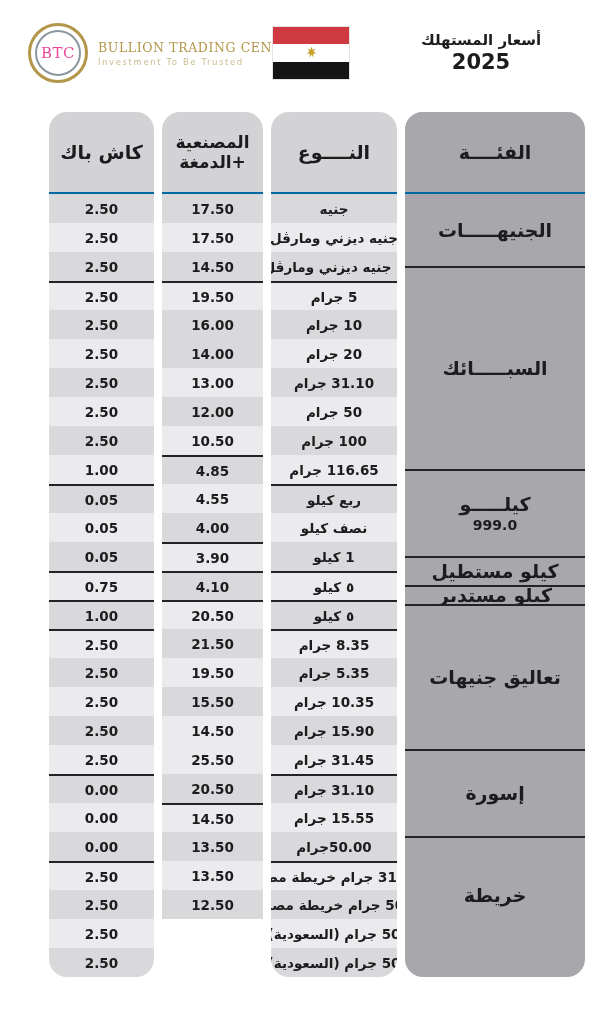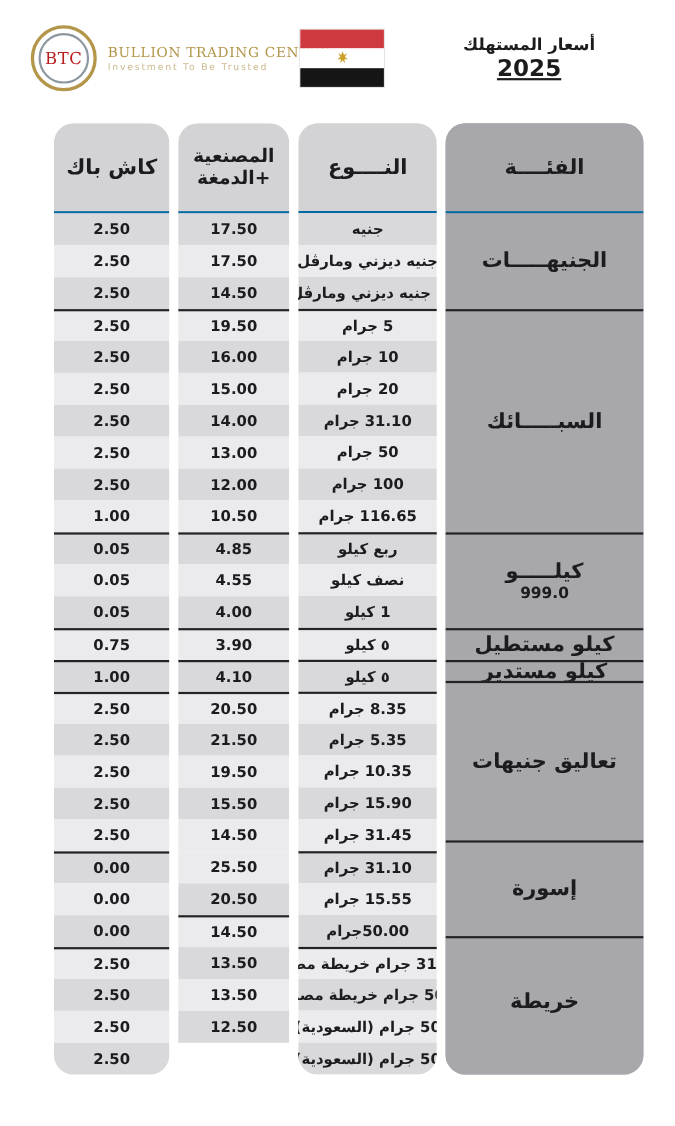--- a/index.html
+++ b/index.html
@@ -18,21 +18,21 @@
     width:60px;height:60px;border-radius:50%;
     border:3px solid #b3964a;display:flex;align-items:center;justify-content:center;
     box-sizing:border-box;flex:none;
   }
   .logo-inner{
     width:46px;height:46px;border-radius:50%;border:2px solid #8b97a0;
     display:flex;align-items:center;justify-content:center;box-sizing:border-box;
   }
   .logo-abbr{
     font-family:"DejaVu Serif","Liberation Serif",serif;
-    font-size:15px;color:#b91c1c;letter-spacing:.5px;
+    font-size:15px;color:#ec4899;letter-spacing:.5px;
   }
   .brand-text{display:flex;flex-direction:column;gap:2px;}
   .brand-name{
     font-family:"DejaVu Serif","Liberation Serif",serif;
     font-size:12.5px;color:#b3964a;letter-spacing:.6px;white-space:nowrap;
   }
   .brand-tagline{
     font-size:8.5px;color:#cbbb8e;letter-spacing:1.6px;white-space:nowrap;
   }
   .flag{
@@ -41,21 +41,21 @@
   }
   .flag .band{flex:1;position:relative;}
   .band.red{background:#cf3a40;}
   .band.white{background:#ffffff;display:flex;align-items:center;justify-content:center;}
   .band.black{background:#151515;}
   .eagle{width:13px;height:13px;display:block;}
   .page-title{
     width:210px;text-align:center;font-weight:700;direction:rtl;
   }
   .title-line1{font-size:15px;line-height:1.25;}
-  .title-line2{font-size:21px;line-height:1.25;text-decoration:underline;}
+  .title-line2{font-size:21px;line-height:1.25;}
   
   .table-wrap{
     direction:rtl;display:flex;gap:8px;margin:12px 29px 0 29px;
   }
   .col{
     border-radius:18px;overflow:hidden;display:flex;flex-direction:column;flex:none;
   }
   .col-cat{width:180px;background:#a8a8ac;}
   .col-type{width:126px;}
   .col-fee{width:101px;}
@@ -112,21 +112,21 @@
 
   <div class="page-title">
     <div class="title-line1">أسعار المستهلك</div>
     <div class="title-line2">2025</div>
   </div>
 </div>
 
 <div class="table-wrap">
   <div class="col col-cat" id="col-cat">
     <div class="hcell">الفئــــة</div>
-  <div class="cat-block" style="height: 87px;">
+  <div class="cat-block" style="height: 72px; border-radius: 29px;">
         <div class="cat-label">الجنيهـــــات</div>
       </div>
       <div class="cat-block sep" style="height: 203px;">
         <div class="cat-label">السبـــــائك</div>
       </div>
       <div class="cat-block sep" style="height: 87px;">
         <div class="cat-label">كيلـــــو</div>
         <div class="cat-sub">999.0</div>
       </div>
       <div class="cat-block sep" style="height: 29px;">
@@ -176,21 +176,20 @@
       <div class="cell dark">50 جرام (السعودية)</div>
     </div>
   <div class="col col-fee" id="col-fee">
     <div class="hcell fee-h">المصنعية
 +الدمغة</div>
   <div class="cell dark">17.50</div>
       <div class="cell light">17.50</div>
       <div class="cell dark">14.50</div>
       <div class="cell light sep">19.50</div>
       <div class="cell dark">16.00</div>
-      <div class="cell light">15.00</div>
       <div class="cell dark">14.00</div>
       <div class="cell light">13.00</div>
       <div class="cell dark">12.00</div>
       <div class="cell light">10.50</div>
       <div class="cell dark sep">4.85</div>
       <div class="cell light">4.55</div>
       <div class="cell dark">4.00</div>
       <div class="cell light sep">3.90</div>
       <div class="cell dark sep">4.10</div>
       <div class="cell light sep">20.50</div>

